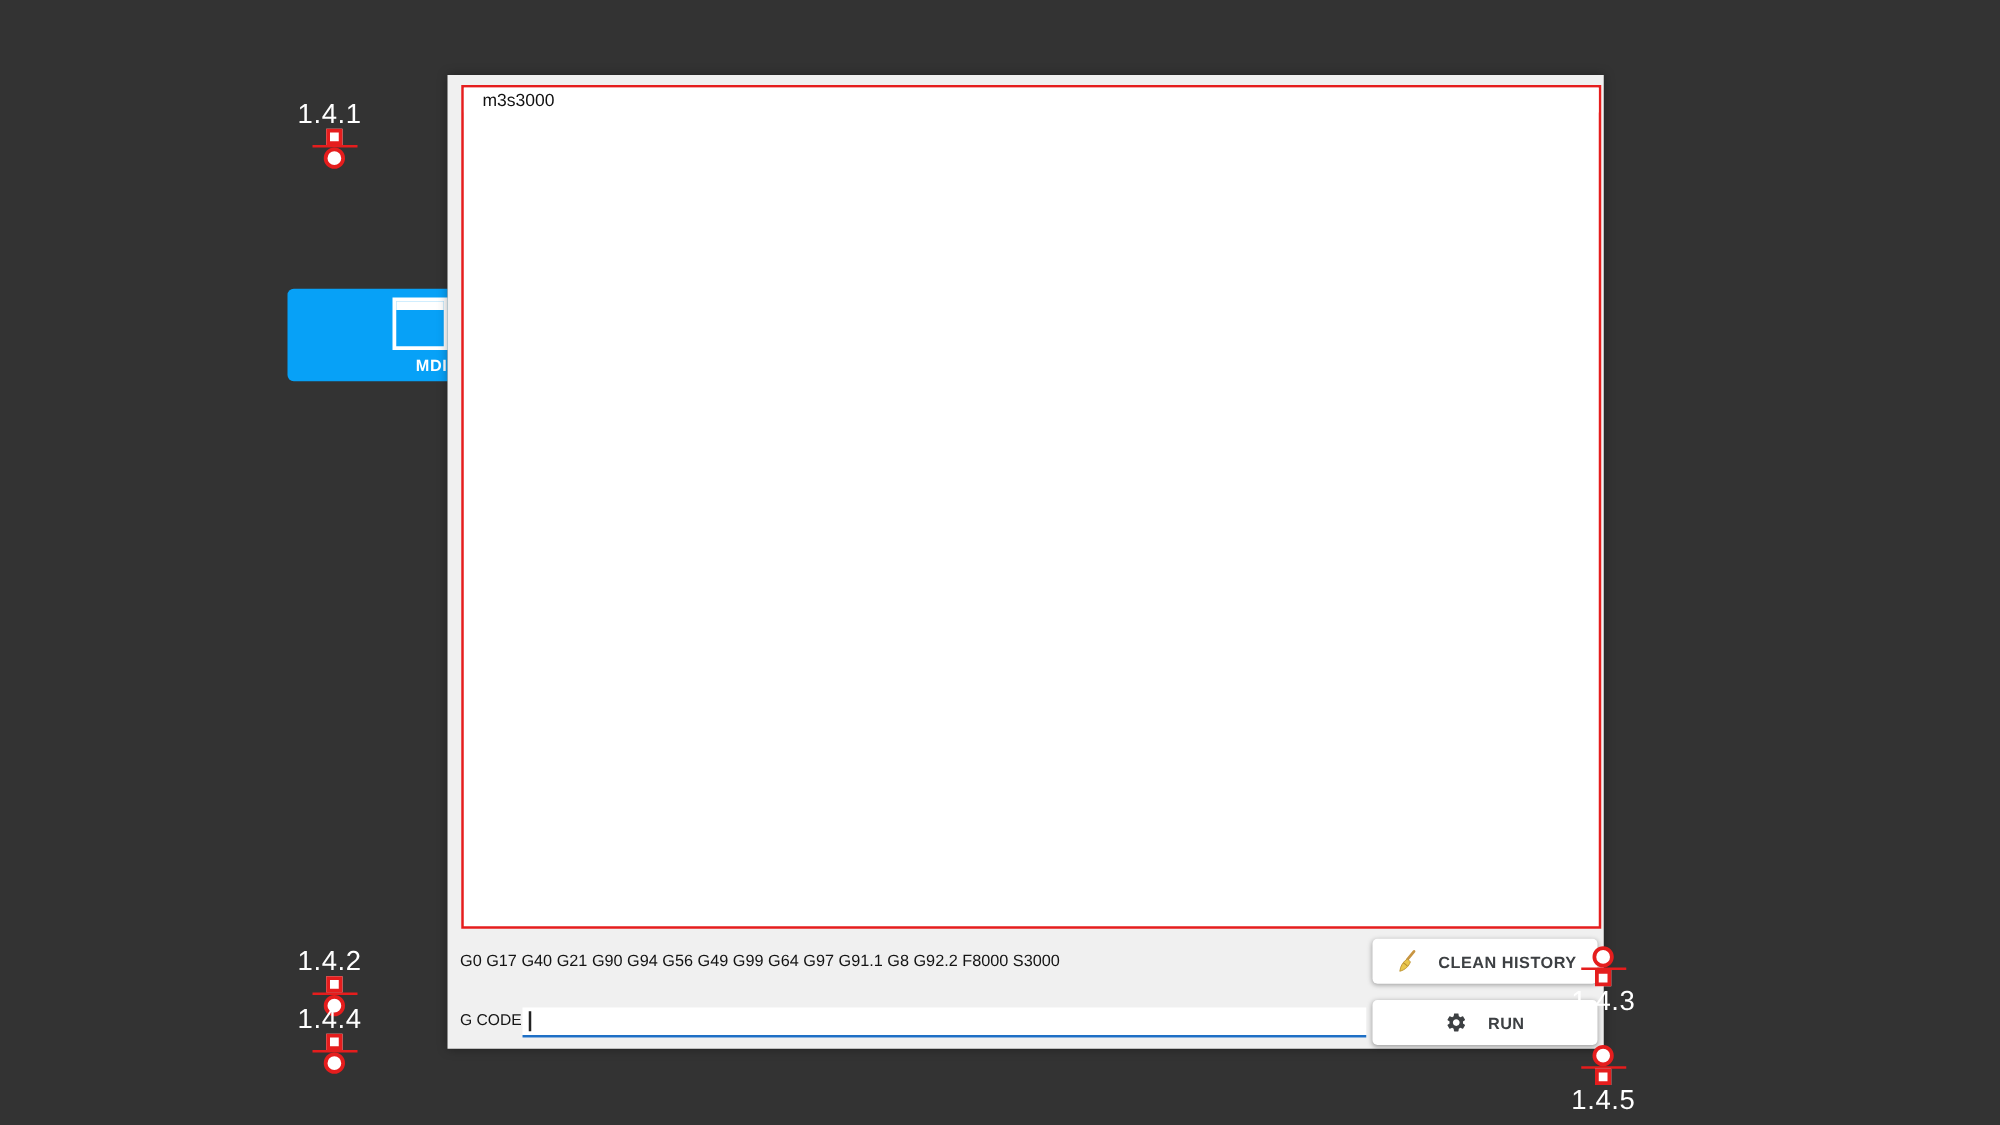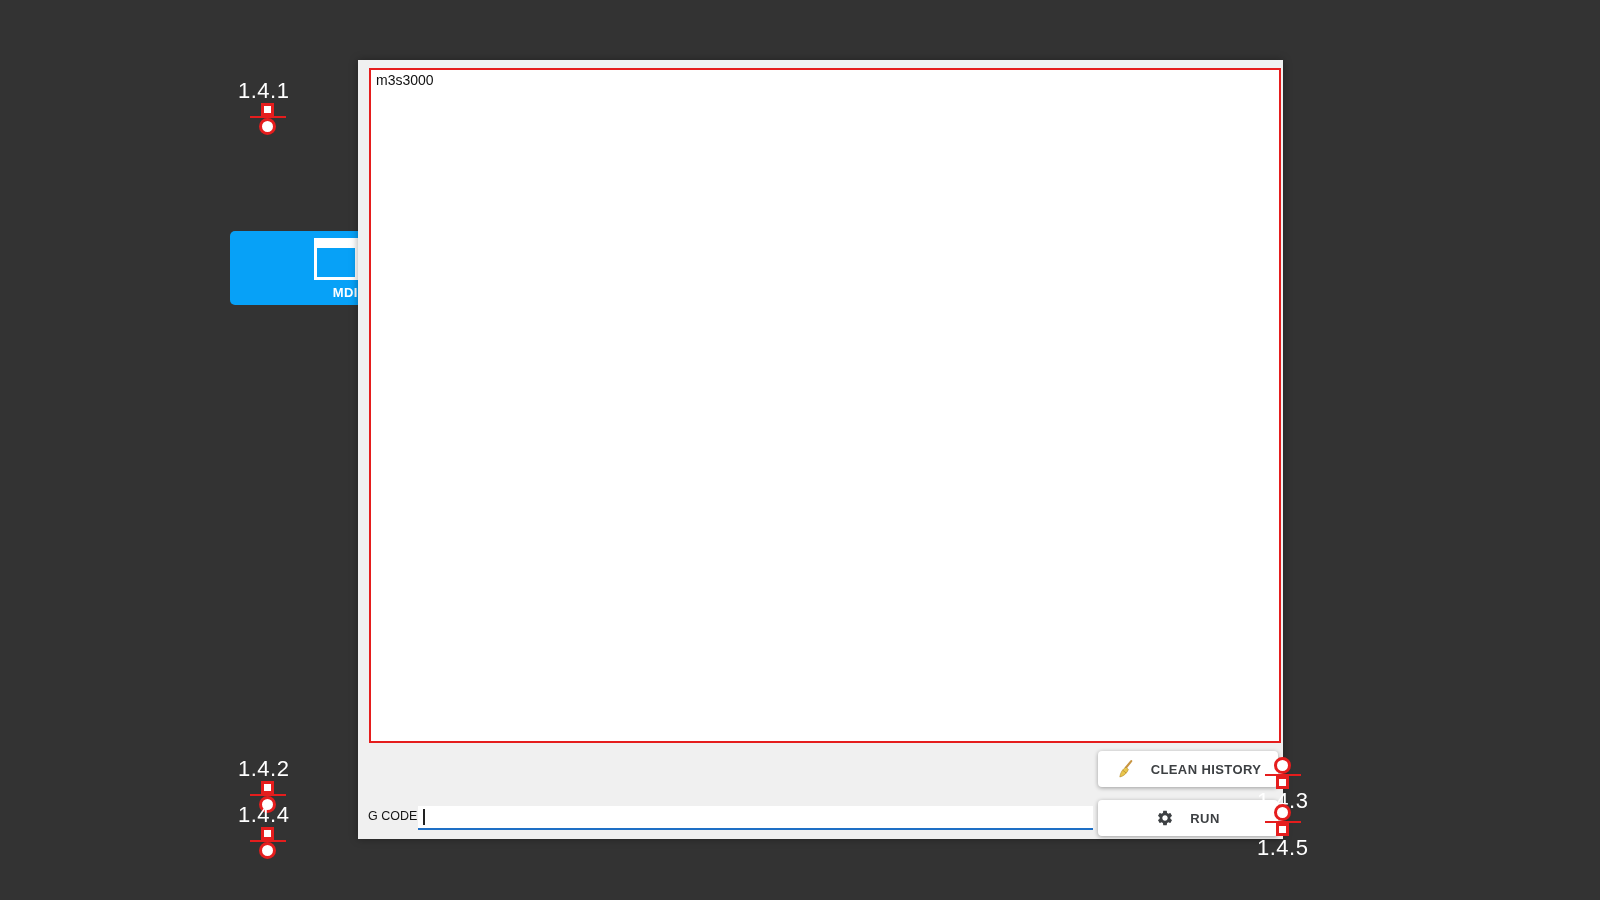--- a/index.html
+++ b/index.html
@@ -29,21 +29,21 @@
   
   .panel {
     position:absolute; left:358px; top:60px; width:925px; height:779px;
     background:#f0f0f0; box-shadow:0 0 8px rgba(0,0,0,.35);
   }
   .history {
     position:absolute; left:11px; top:8px; width:912px; height:675px;
     background:#ffffff; border:2px solid #e51d1d; overflow:hidden;
   }
   .history-row {
-    height:20px; line-height:20px; padding-left:5px;
+    height:20px; line-height:20px; padding-left:15px;
     font-size:14px; color:#111111; background:#ffffff;
   }
   .history-row.selected { background:#d9d9d9; }
 
   .gcode-status {
     position:absolute; left:10px; top:698px; height:22px; line-height:22px;
     font-size:13px; color:#141414; white-space:nowrap;
   }
 
   .panel-btn {
@@ -110,20 +110,21 @@
   </div>
   <div class="mdi-label">MDI</div>
 </div>
 
 <div class="panel">
 
   <div class="history">
     <div class="history-row">m3s3000</div>
   </div>
 
+  <div class="gcode-status">G0 G17 G40 G21 G90 G94 G56 G49 G99 G64 G97 G91.1 G8 G92.2 F8000 S3000</div>
 
   <button class="panel-btn btn-clean">
     <svg class="icon-svg" width="20" height="20" viewBox="0 0 24 24">
       <path d="M19.5 2.5 L13 10.5" stroke="#c89543" stroke-width="2.6" stroke-linecap="round" fill="none"></path>
       <path d="M13.2 9.8 L16 12.6 C14.6 16.4 11.4 20.2 5.8 21.6 C6.4 16.2 9.2 12 13.2 9.8 Z" fill="#e9c64c" stroke="#b98f2f" stroke-width="0.8"></path>
       <path d="M9.2 13.6 C10.6 14.2 12.2 15.4 13.2 16.8" stroke="#b98f2f" stroke-width="1" fill="none"></path>
     </svg>
     <span class="btn-label">CLEAN HISTORY</span>
   </button>
 
@@ -163,18 +164,18 @@
   <span class="co-circle"></span>
 </div>
 
 <div class="callout right" style="left:1257px; top:757px;">
   <span class="co-circle"></span>
   <span class="co-line"></span>
   <span class="co-square"></span>
   <span class="co-label">1.4.3</span>
 </div>
 
-<div class="callout right" style="left:1257px; top:804px;">
+<div class="callout right" style="left:1257px; top:836px;">
   <span class="co-circle"></span>
   <span class="co-line"></span>
   <span class="co-square"></span>
   <span class="co-label">1.4.5</span>
 </div>
 
 </body></html>

